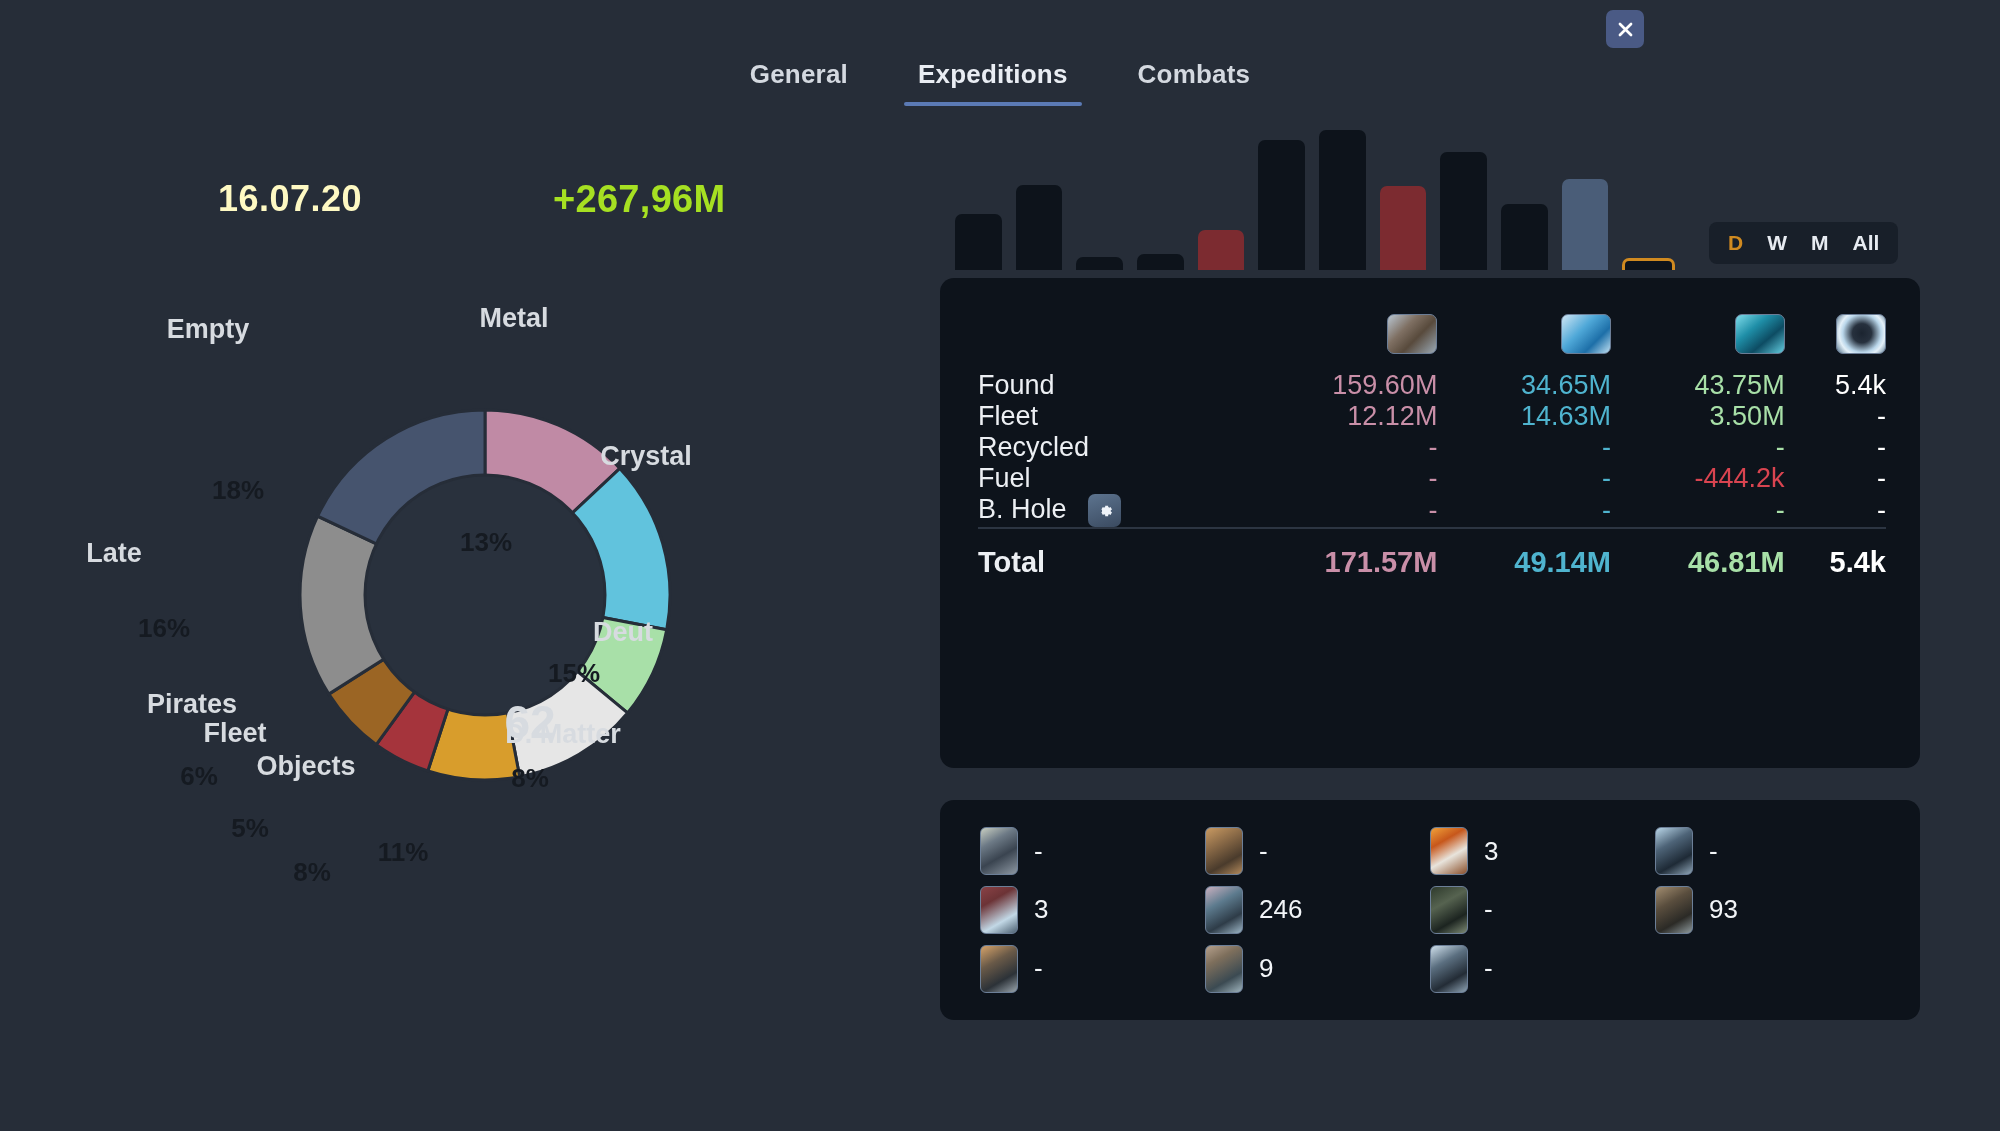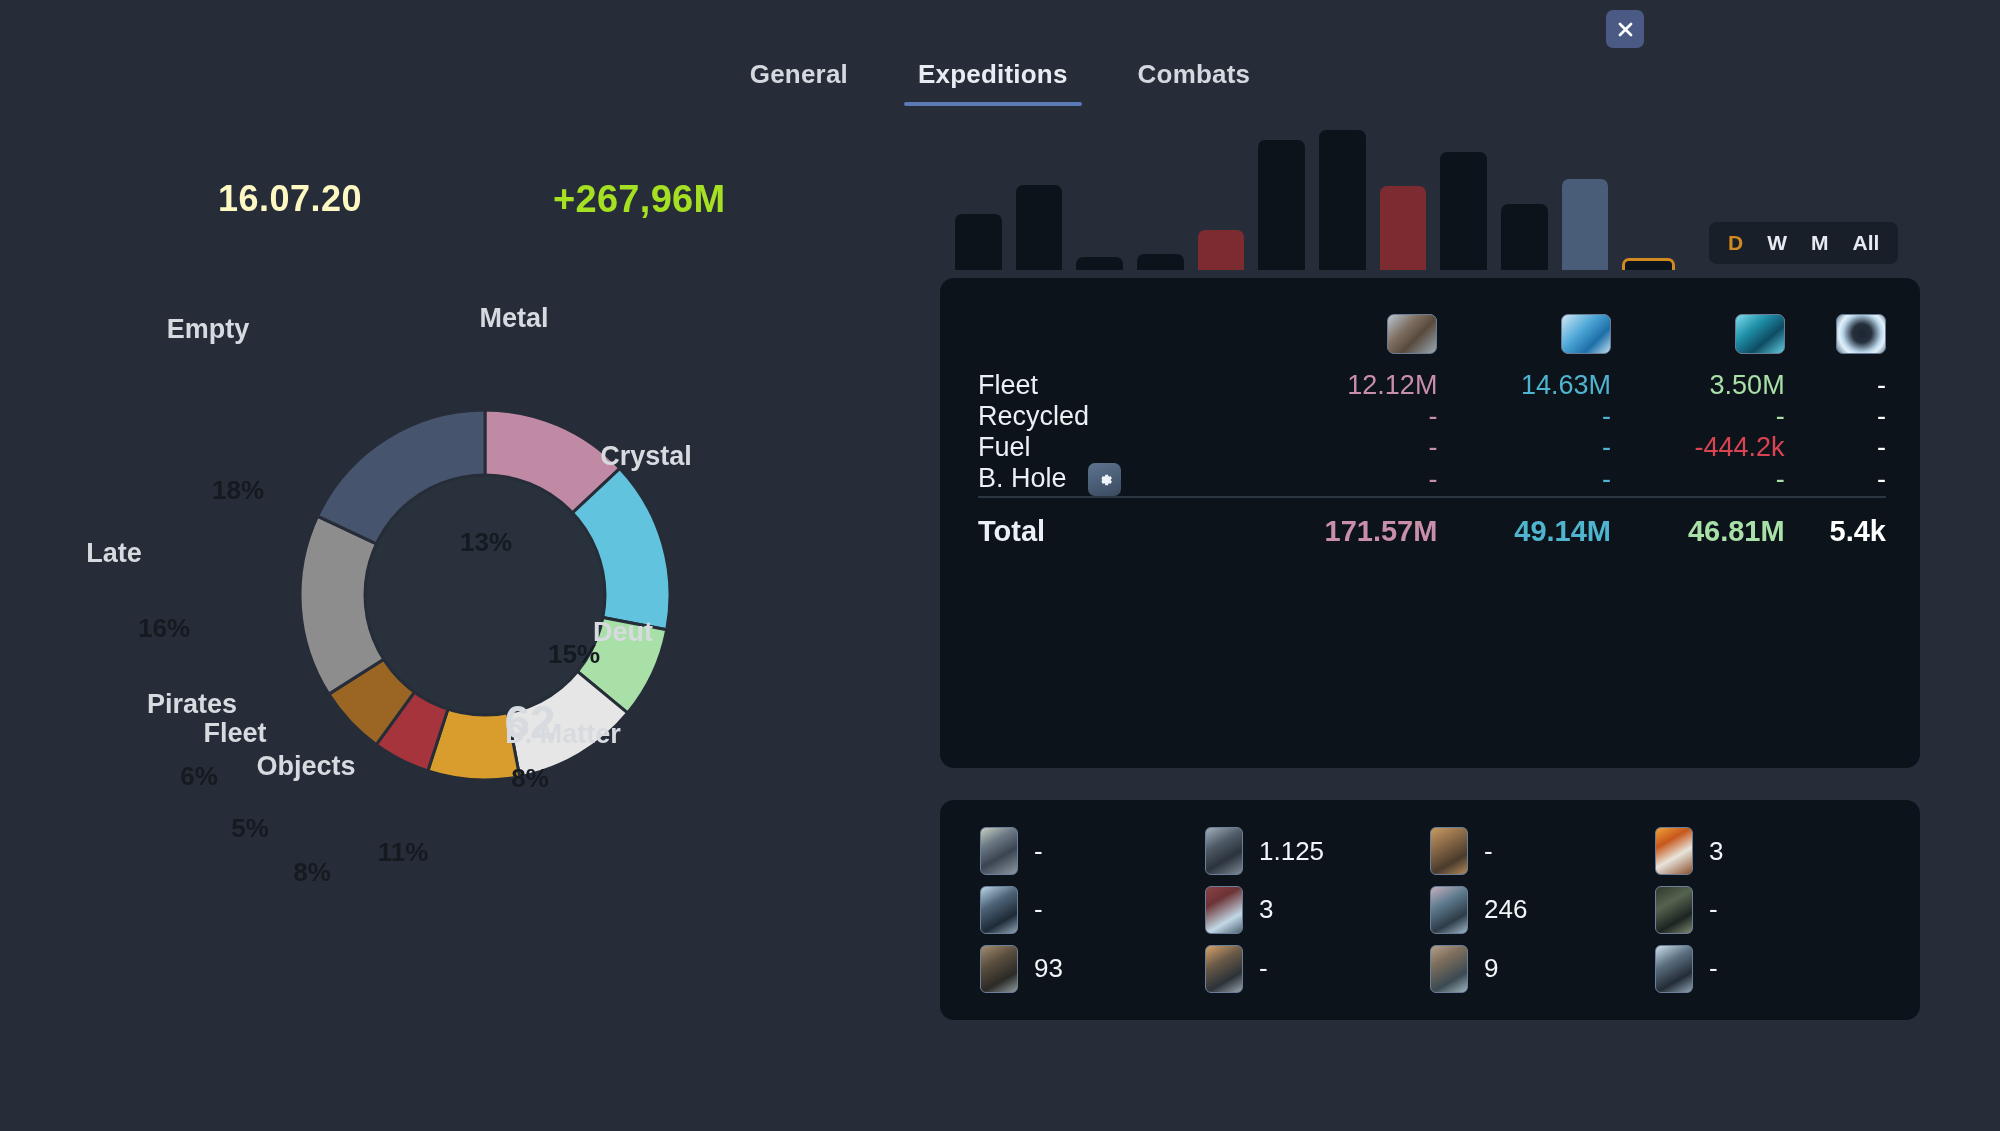--- a/index.html
+++ b/index.html
@@ -175,21 +175,21 @@
           <path d="M 265 265 L 207.8318560406347 440.9454555146034 A 185 185 0 0 1 156.2597283258925 414.66814395936524 Z" fill="#a5343c"></path>
           <path d="M 265 265 L 156.2597283258925 414.66814395936524 A 185 185 0 0 1 108.79933378212718 364.1279570711143 Z" fill="#9b6524"></path>
           <path d="M 265 265 L 108.79933378212718 364.1279570711143 A 185 185 0 0 1 97.60699529378641 186.23083106046155 Z" fill="#8d8d8d"></path>
           <path d="M 265 265 L 97.60699529378641 186.23083106046155 A 185 185 0 0 1 264.99999999999994 80 Z" fill="#46546e"></path>
         </g>
       <circle cx="265" cy="265" r="120" fill="#29313d" stroke="#262d38" stroke-width="3"></circle>
     </svg>
     <div class="donut-center-num">62</div>
 
     <div class="slice-pct" style="left:376px; top:212px;">13%</div>
-    <div class="slice-pct" style="left:464px; top:324px;">15%</div>
+    <div class="slice-pct" style="left:464px; top:343px;">15%</div>
     <div class="slice-pct" style="left:420px; top:448px;">8%</div>
     <div class="slice-pct" style="left:293px; top:522px;">11%</div>
     <div class="slice-pct" style="left:202px; top:542px;">8%</div>
     <div class="slice-pct" style="left:140px; top:498px;">5%</div>
     <div class="slice-pct" style="left:89px;  top:446px;">6%</div>
     <div class="slice-pct" style="left:54px;  top:298px;">16%</div>
     <div class="slice-pct" style="left:128px; top:160px;">18%</div>
 
     <div class="slice-label" style="left:404px; top:-12px;">Metal</div>
     <div class="slice-label" style="left:536px; top:126px;">Crystal</div>
@@ -230,20 +230,27 @@
         <tr class="res-head-row">
           <th class="rowhead"></th>
           <th class="valh"><span class="res-icon icon-metal"></span></th>
           <th class="valh"><span class="res-icon icon-crystal"></span></th>
           <th class="valh"><span class="res-icon icon-deut"></span></th>
           <th class="valh"><span class="res-icon icon-dm"></span></th>
         </tr>
       </thead>
       <tbody>
 
+        <tr>
+          <td class="rowhead res-label-cell">Found</td>
+          <td class="val c-metal">159.60M</td>
+          <td class="val c-crystal">34.65M</td>
+          <td class="val c-deut">43.75M</td>
+          <td class="val c-dm">5.4k</td>
+        </tr>
 
         <tr>
           <td class="rowhead res-label-cell">Fleet</td>
           <td class="val c-metal">12.12M</td>
           <td class="val c-crystal">14.63M</td>
           <td class="val c-deut">3.50M</td>
           <td class="val c-dm">-</td>
         </tr>
 
         <tr>
@@ -294,24 +301,20 @@
     </table>
   </div>
 
   <div class="panel ships-panel">
     <div class="ships-grid" id="ships-grid">
         <div class="ship-cell">
           <div class="ship-icon s1"></div>
           <span class="ship-count">-</span>
         </div>
         <div class="ship-cell">
-          <div class="ship-icon s2"></div>
-          <span class="ship-count">1.125</span>
-        </div>
-        <div class="ship-cell">
           <div class="ship-icon s3"></div>
           <span class="ship-count">-</span>
         </div>
         <div class="ship-cell">
           <div class="ship-icon s4"></div>
           <span class="ship-count">3</span>
         </div>
         <div class="ship-cell">
           <div class="ship-icon s5"></div>
           <span class="ship-count">-</span>

